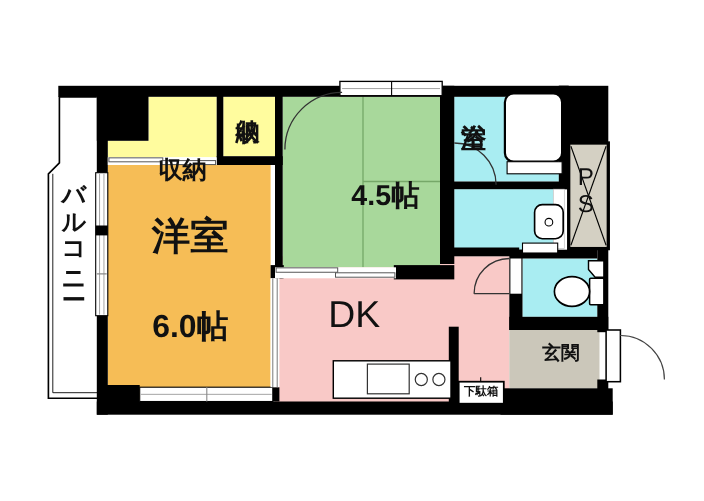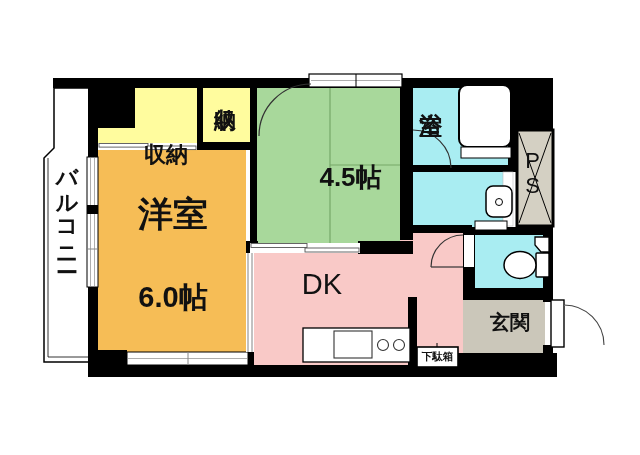--- a/index.html
+++ b/index.html
@@ -149,23 +149,23 @@
 
   <div class="lbl" style="left:135px;top:107px;width:62px;font-size:22px;margin-top:36px;">収納</div>
 
   <div class="lbl vert" style="left:214px;top:91px;font-size:22px;">収納</div>
 
   <div class="lbl" style="left:278px;top:164px;width:145px;font-size:26px;">4.5帖</div>
 
   <div class="lbl" style="left:98px;top:197px;width:150px;font-size:35px;font-family:Liberation Serif, serif;">洋室</div>
   <div class="lbl" style="left:98px;top:237px;width:150px;font-size:29px;margin-top:45px;">6.0帖</div>
 
-  <div class="lbl" style="left:293px;top:269px;width:58px;font-size:29px;font-weight:500;">DK</div>
+  <div class="lbl" style="left:293px;top:269px;width:58px;font-size:34px;font-weight:500;">DK</div>
 
   <div class="lbl vert" style="left:419px;top:94px;font-size:23px;">浴室</div>
 
 
   <div class="lbl vert" style="left:521px;top:148px;font-size:22px;font-weight:500;">PS</div>
 
-  <div class="lbl" style="left:477px;top:312px;width:66px;font-size:20px;">玄関</div>
+  <div class="lbl" style="left:477px;top:312px;width:66px;font-size:17px;">玄関</div>
 
   <div class="lbl" style="left:417px;top:351px;width:41px;font-size:10.5px;font-weight:700;">下駄箱</div>
 </div>
 
 </body></html>

